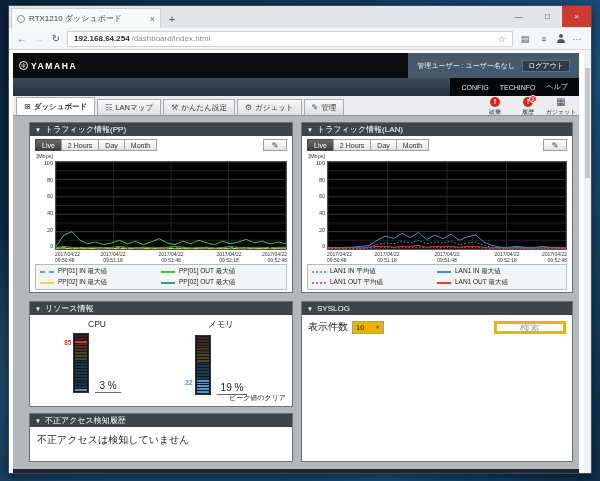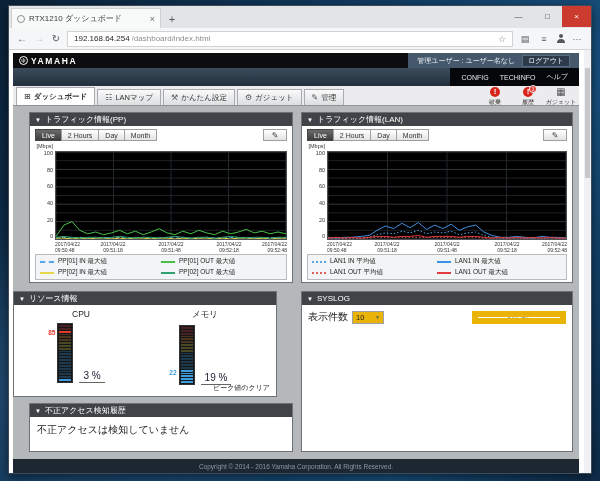--- a/index.html
+++ b/index.html
@@ -27,38 +27,38 @@
   .wc { width:29px; height:21px; display:flex; align-items:center; justify-content:center;
     font-size:8px; color:#3a3d40; }
   .wc.close { background:#cb3b30; color:#fff; }
 
   .addrbar { height:22px; background:#f5f6f7; border-bottom:1px solid #d2d4d6;
     display:flex; align-items:center; gap:5px; padding:0 7px; flex:none; }
   .nav-ic { font-size:10px; color:#55585b; width:12px; text-align:center; }
   .nav-ic.dim { color:#b9bcbf; }
   .urlbox { flex:1; height:16px; background:#fff; border:1px solid #d0d2d4;
     display:flex; align-items:center; padding:0 6px; gap:2px; font-size:8px; }
-  .url-host { color:#26282a; }
+  .url-host { color:#26282a;font-weight:bold; }
   .url-path { color:#8a8d90; flex:1; white-space:nowrap; overflow:hidden; }
   .star { font-size:9px; color:#7a7d80; }
   .tool-ic { font-size:9px; color:#55585b; width:14px; text-align:center; }
   .person-icon { width:9px; height:9px; position:relative; }
   .person-icon::before { content:""; position:absolute; top:0; left:2.5px; width:4px; height:4px;
     border-radius:50%; background:#55585b; }
   .person-icon::after { content:""; position:absolute; bottom:0; left:.5px; width:8px; height:4px;
     border-radius:4px 4px 0 0; background:#55585b; }
 
   .viewport { flex:1; background:#fff; position:relative; overflow:hidden; }
   .scrollbar { position:absolute; right:0; top:0; width:7px; height:100%; background:#f0f1f2; }
   .thumb { position:absolute; top:18px; left:1px; width:5px; height:110px; background:#c6c8ca; }
 
   
   .page { position:absolute; left:4px; top:3px; width:566px; }
 
-  .hdr-top { height:15px; background:#0d0d0f; display:flex; align-items:center; }
+  .hdr-top { height:25px; background:#0d0d0f; display:flex; align-items:center; }
   .logo { display:flex; align-items:center; gap:3px; padding-left:6px; }
   .logo-mark { width:9px; height:9px; border:1px solid #fff; border-radius:50%;
     color:#fff; font-size:6px; line-height:7px; text-align:center; flex:none; }
   .logo-text { color:#fff; font-size:8.5px; font-weight:bold; letter-spacing:1.6px; }
   .user-strip { margin-left:auto; height:100%; background:#46586c; display:flex; align-items:center;
     gap:7px; padding:0 9px; font-size:7px; color:#e8edf2; }
   .logout-btn { color:#fff; background:#2c3a49; border:1px solid #5a6c80; padding:0 5px; line-height:10px; }
 
   .hdr-bottom { height:18px; background:linear-gradient(#3c4c5c,#232f3c); display:flex; align-items:center; }
   .model { padding-left:72px; color:#fff; font-size:12px; font-style:italic; font-weight:bold; letter-spacing:1px; }
@@ -83,21 +83,21 @@
 
   .content { position:relative; background:#b5b8bb; height:353px;padding-left:40px; }
 
   .panel { position:absolute; border:1px solid #6e7174; background:#fff; display:flex; flex-direction:column; }
   .panel-h { height:13px; background:#404448; color:#fff; font-size:8px; display:flex;
     align-items:center; padding:0 5px; gap:4px; flex:none; }
   .collapse { font-size:6px; }
 
   #panel-pp        { left:16px;  top:6px;   width:264px; height:171px; }
   #panel-lan       { left:288px; top:6px;   width:272px; height:171px; }
-  #panel-resource  { left:0;  top:185px; width:264px; height:106px; }
+  #panel-resource  { left:16px;  top:185px; width:264px; height:106px; }
   #panel-syslog    { left:288px; top:185px; width:272px; height:161px; }
   #panel-intrusion { left:16px;  top:297px; width:264px; height:49px; }
 
   
   .tb { flex:1; display:flex; flex-direction:column; padding:3px 5px 2px; min-height:0; }
   .range-row { display:flex; align-items:center; margin-bottom:2px; flex:none; }
   .rbtn { height:12px; padding:0 6px; font-size:7px; color:#333;
     background:linear-gradient(#fff,#e3e3e3); border:1px solid #9aa0a4;
     display:flex; align-items:center; margin-right:-1px; }
   .rbtn.active { background:linear-gradient(#6a6a6a,#3f3f3f); color:#fff; border-color:#444; }
@@ -142,22 +142,22 @@
   .g-value { font-size:10px; color:#1a1a2e; border-bottom:1px solid #666; padding:0 4px 1px;
     align-self:flex-end; white-space:nowrap; }
   .clear-link { position:absolute; right:6px; bottom:3px; font-size:7px; color:#222; }
 
   
   .sys-controls { display:flex; align-items:center; gap:4px; padding:5px 6px; flex:none; }
   .sys-label { font-size:10px; color:#222; }
   .select { width:32px; height:13px; border:1px solid #9aa0a4; background:#eab308; font-size:7.5px;
     color:#222; display:flex; align-items:center; justify-content:space-between; padding:0 3px; }
   .select .caret { font-size:5px; color:#55585b; }
-  .search-input { margin-left:auto; width:94px; height:13px; border:6px solid #eab308;
-    font-size:12px; color:#333; text-align:center; font-family:"Liberation Sans","DejaVu Sans",sans-serif; }
+  .search-input { margin-left:auto; width:72px; height:13px; border:3px solid #eab308;
+    font-size:10px; color:#333; text-align:center; font-family:"Liberation Sans","DejaVu Sans",sans-serif; }
   .search-input::placeholder { color:#9a9da0; }
 
   
   .intrusion-msg { padding:6px 7px; font-size:10px; color:#222; }
 
   .footer { height:14px; background:#1c2731; display:flex; align-items:center; justify-content:center;
     font-size:6.5px; color:#8b98a5; }
 </style>
 </head>
 <body>

